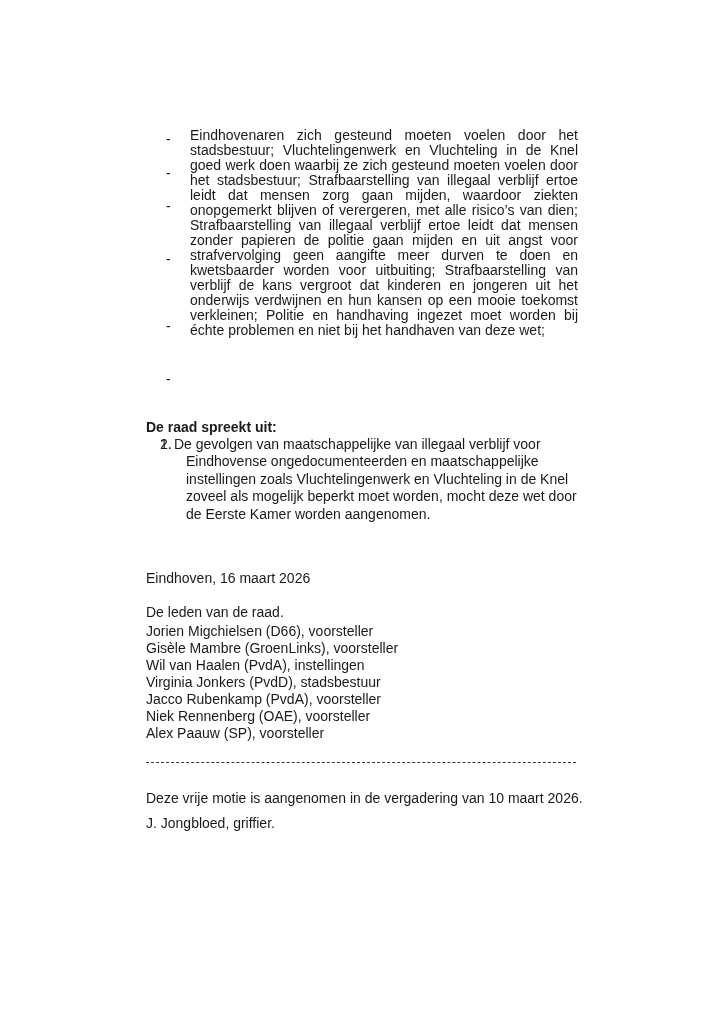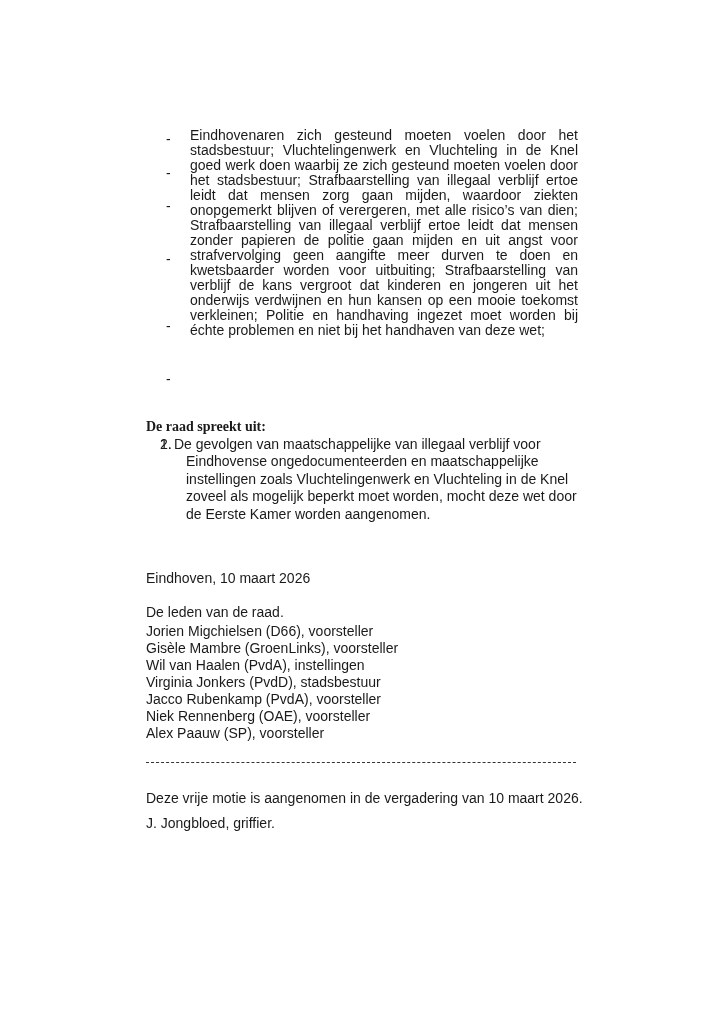--- a/index.html
+++ b/index.html
@@ -1,18 +1,18 @@
 <!DOCTYPE html>
 <html><head>
 <meta charset="utf-8">
 <style>
   html, body { margin: 0; padding: 0; background: #ffffff; }
   body { width: 724px; height: 1024px; position: relative; overflow: hidden;
          font-family: "Liberation Sans", sans-serif; color: #1a1a1a; font-size: 14px; }
-  .abs { position: absolute; font-family: Liberation Serif, serif; }
+  .abs { position: absolute; }
   .para { position: absolute; left: 190px; top: 128px; width: 388px; line-height: 15px;
           text-align: justify; }
   .dash { position: absolute; left: 166px; font-size: 14px; line-height: 14px; }
   .heading { left: 146px; top: 419px; font-weight: bold; font-size: 14px; }
   .olist { position: absolute; left: 160px; top: 436px; width: 420px; line-height: 17.4px; }
   .olist .item { position: relative; padding-left: 14px; }
   .olist .num { position: absolute; left: 0; top: 0; }
   .olist .cont { display: block; padding-left: 12px; }
   .line { position: absolute; left: 146px; font-size: 14px; line-height: 17px; white-space: nowrap; }
   .sep { position: absolute; left: 146px; top: 762px; width: 430px; border-top: 1px dashed #333; height: 0; }
@@ -35,21 +35,21 @@
   <div class="item">
     <span class="num">1.</span>
   </div>
   <div class="item">
     <span class="num">2.</span>
     <span>De gevolgen van maatschappelijke van illegaal verblijf voor</span>
     <span class="cont">Eindhovense ongedocumenteerden en maatschappelijke instellingen zoals Vluchtelingenwerk en Vluchteling in de Knel zoveel als mogelijk beperkt moet worden, mocht deze wet door de Eerste Kamer worden aangenomen.</span>
   </div>
 </div>
 
-<div class="line" style="top:570px">Eindhoven, 10 maart 2026</div>
+<div class="line" style="top:570px">Eindhoven, 16 maart 2026</div>
 <div class="line" style="top:604px">De leden van de raad.</div>
 
 <div class="line" style="top:623px">Jorien Migchielsen (D66), voorsteller</div>
 <div class="line" style="top:640px">Gisèle Mambre (GroenLinks), voorsteller</div>
 <div class="line" style="top:657px">Wil van Haalen (PvdA), instellingen</div>
 <div class="line" style="top:674px">Virginia Jonkers (PvdD), stadsbestuur</div>
 <div class="line" style="top:691px">Jacco Rubenkamp (PvdA), voorsteller</div>
 <div class="line" style="top:708px">Niek Rennenberg (OAE), voorsteller</div>
 <div class="line" style="top:725px">Alex Paauw (SP), voorsteller</div>
 

